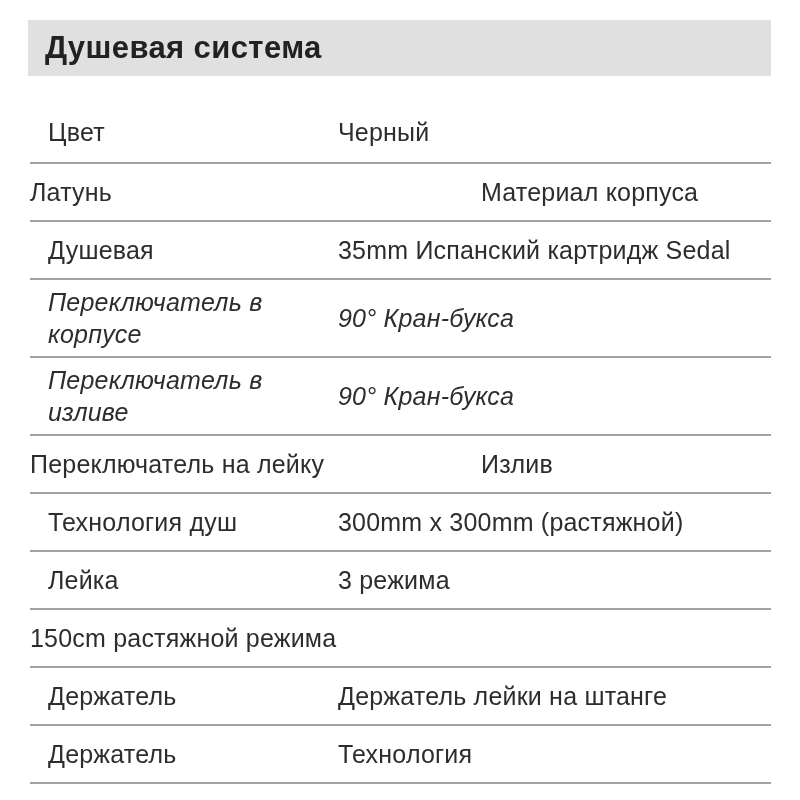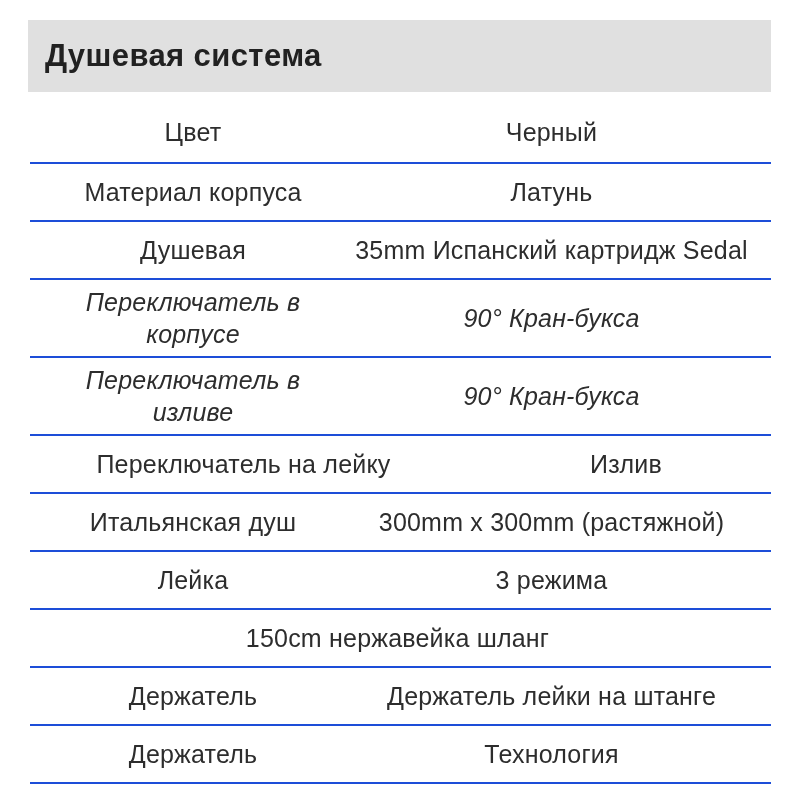--- a/index.html
+++ b/index.html
@@ -15,21 +15,21 @@
     position: relative;
     width: 800px;
     height: 800px;
     background: #ffffff;
   }
   .header {
     position: absolute;
     left: 28px;
     top: 20px;
     width: 743px;
-    height: 72px;
+    height: 56px;
     background: #e0e0e0;
     display: flex;
     align-items: center;
   }
   .header h1 {
     margin: 0;
     padding-left: 17px;
     font-size: 31px;
     font-weight: bold;
     color: #212121;
@@ -37,24 +37,23 @@
   }
   .spec-table {
     position: absolute;
     left: 30px;
     top: 102px;
     width: 741px;
   }
   .row {
     display: flex;
     align-items: center;
-    border-bottom: 2px solid #1d4ed8;
+    border-bottom: 2px solid #a3a3a3;
     min-height: 58px;
     box-sizing: border-box;
-    text-align: center;
   }
   .row.first { min-height: 62px; }
   .row.tall  { min-height: 78px; font-style: italic; }
   .cell {
     font-size: 25px;
     color: #2d2d2d;
     letter-spacing: 0.2px;
     line-height: 32px;
   }
   .label {
@@ -78,22 +77,22 @@
   </div>
 
   <div class="spec-table">
 
     <div class="row first">
       <div class="cell label">Цвет</div>
       <div class="cell value">Черный</div>
     </div>
 
     <div class="row">
+      <div class="cell value">Латунь</div>
       <div class="cell label">Материал корпуса</div>
-      <div class="cell value">Латунь</div>
     </div>
 
     <div class="row">
       <div class="cell label">Душевая</div>
       <div class="cell value">35mm Испанский картридж Sedal</div>
     </div>
 
     <div class="row tall">
       <div class="cell label">Переключатель в
 корпусе</div>
@@ -105,31 +104,31 @@
 изливе</div>
       <div class="cell value">90° Кран-букса</div>
     </div>
 
     <div class="row">
       <div class="cell value">Переключатель на лейку</div>
       <div class="cell label">Излив</div>
     </div>
 
     <div class="row">
-      <div class="cell label">Итальянская душ</div>
+      <div class="cell label">Технология душ</div>
       <div class="cell value">300mm x 300mm (растяжной)</div>
     </div>
 
     <div class="row">
       <div class="cell label">Лейка</div>
       <div class="cell value">3 режима</div>
     </div>
 
     <div class="row">
-      <div class="cell value">150cm нержавейка шланг</div>
+      <div class="cell value">150cm растяжной режима</div>
     </div>
 
     <div class="row">
       <div class="cell label">Держатель</div>
       <div class="cell value">Держатель лейки на штанге</div>
     </div>
 
     <div class="row">
       <div class="cell label">Держатель</div>
       <div class="cell value">Технология</div>

